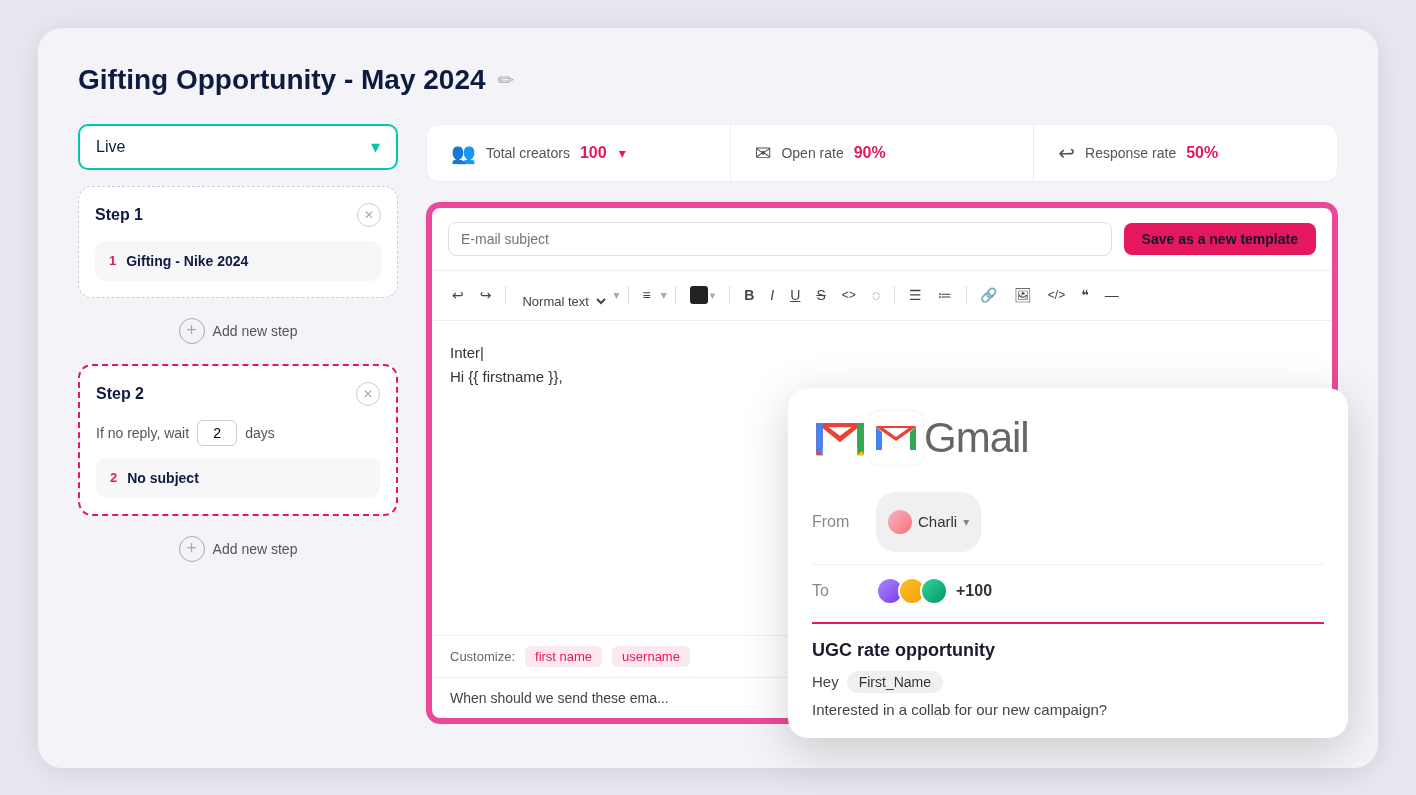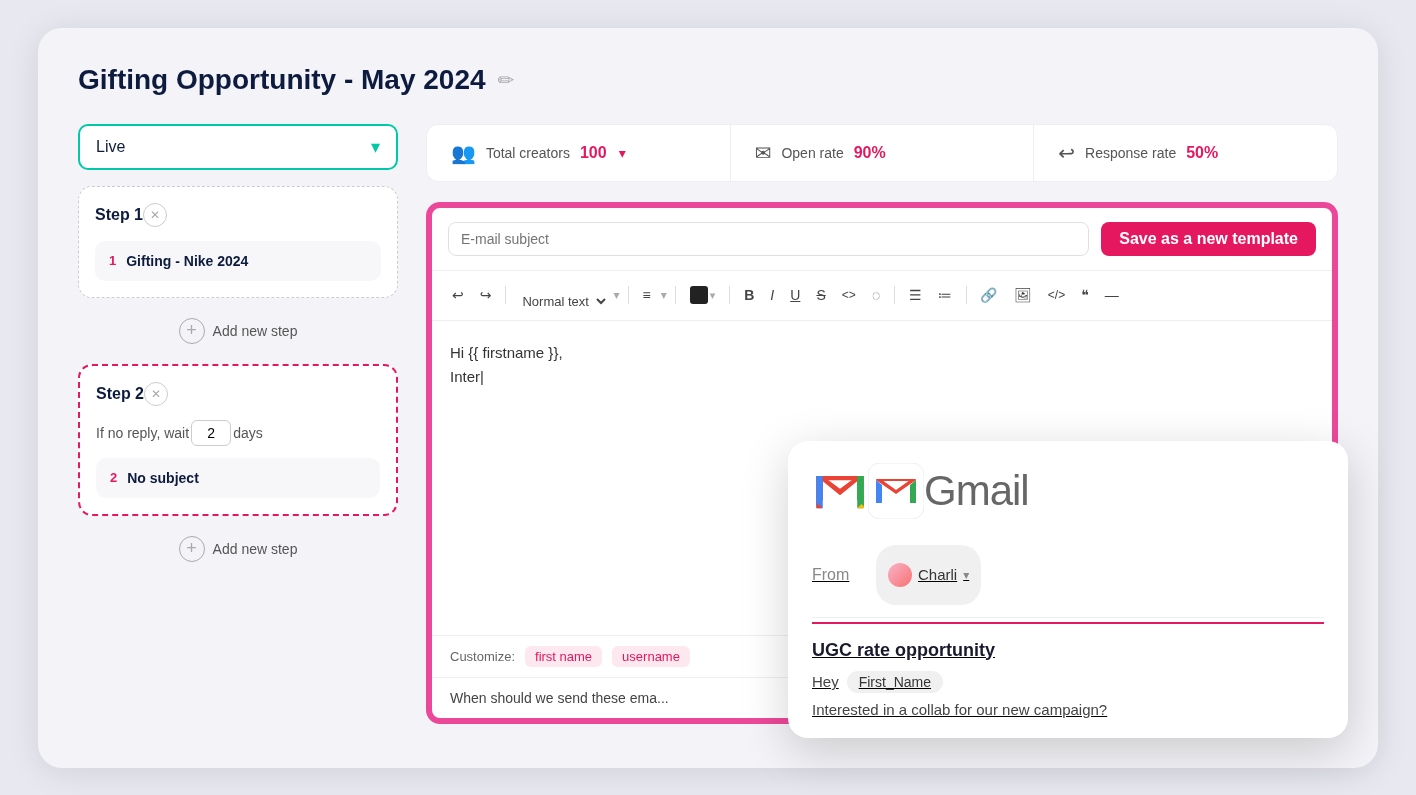--- a/index.html
+++ b/index.html
@@ -82,21 +82,21 @@
       border: 1.5px dashed #ccc;
       padding: 16px;
     }
     .step-box.active {
       border: 2px dashed #e5175e;
     }
 
     .step-header {
       display: flex;
       align-items: center;
-      justify-content: flex-start;
+      justify-content: space-between;
       margin-bottom: 14px;
     }
     .step-title {
       font-size: 16px;
       font-weight: 700;
       color: #0d1b3e;
     }
     .close-btn {
       width: 24px;
       height: 24px;
@@ -151,21 +151,21 @@
       display: flex;
       align-items: center;
       justify-content: center;
       font-size: 18px;
       color: #aaa;
     }
 
     .step2-wait {
       display: flex;
       align-items: center;
-      gap: 2px;
+      gap: 8px;
       margin-bottom: 12px;
       font-size: 14px;
       color: #555;
     }
     .wait-input {
       width: 40px;
       border: 1px solid #ccc;
       border-radius: 6px;
       padding: 4px 6px;
       text-align: center;
@@ -236,25 +236,25 @@
       background: #fff;
       border-radius: 8px;
       padding: 8px 18px;
       font-size: 14px;
       font-weight: 600;
       cursor: pointer;
       white-space: nowrap;
     }
     .save-template-btn {
       background: #e5175e;
-      color: #ffffff;
+      color: #0f172a;
       border: none;
       border-radius: 8px;
       padding: 8px 18px;
-      font-size: 16px;
+      font-size: 14px;
       font-weight: 600;
       cursor: pointer;
       white-space: nowrap;
     }
 
     .toolbar {
       display: flex;
       align-items: center;
       gap: 4px;
       padding: 8px 14px;
@@ -361,21 +361,20 @@
     }
     .gmail-text {
       font-size: 42px;
       font-weight: 300;
       color: #666;
       letter-spacing: -1px;
     }
 
     .gmail-body {
       padding: 0 24px 20px;
-      text-decoration: underline;
     }
     .gmail-field {
       display: flex;
       align-items: center;
       gap: 14px;
       padding: 12px 0;
       border-bottom: 1px solid #f0f0f0;
       font-size: 16px;
       color: #555;
     }
@@ -579,24 +578,24 @@
           <button class="toolbar-btn">≔</button>
           <div class="toolbar-divider"></div>
           <button class="toolbar-btn">🔗</button>
           <button class="toolbar-btn">🖼</button>
           <button class="toolbar-btn" style="font-size:12px">&lt;/&gt;</button>
           <button class="toolbar-btn">❝</button>
           <button class="toolbar-btn">—</button>
         </div>
 
         <div class="email-body">
-          <p>Hi {{ firstname }},</p>
           <p>
             <span>Inter</span><span class="cursor-line"></span>
           </p>
+          <p>Hi {{ firstname }},</p>
         </div>
 
         <div class="customize-bar">
           <span>Customize:</span>
           <span class="customize-tag">first name</span>
           <span class="customize-tag">username</span>
         </div>
 
         <div class="send-row">
           <span>When should we send these ema...</span>
@@ -669,20 +668,29 @@
 
       <div class="gmail-field">
         <span class="gmail-field-label">From</span>
         <div class="sender-chip">
           <span class="sender-avatar"></span>
           <span>Charli</span>
           <span style="font-size:12px;color:#888">▾</span>
         </div>
       </div>
 
+      <div class="gmail-field">
+        <span class="gmail-field-label">To</span>
+        <div class="to-avatars">
+          <span class="to-avatar to-avatar-1"></span>
+          <span class="to-avatar to-avatar-2"></span>
+          <span class="to-avatar to-avatar-3"></span>
+          <span class="to-count">+100</span>
+        </div>
+      </div>
 
       <div class="gmail-divider"></div>
 
       <div class="gmail-subject">UGC rate opportunity</div>
 
       <div class="gmail-greeting">
         <span>Hey</span>
         <span class="firstname-chip">First_Name</span>
       </div>
 

